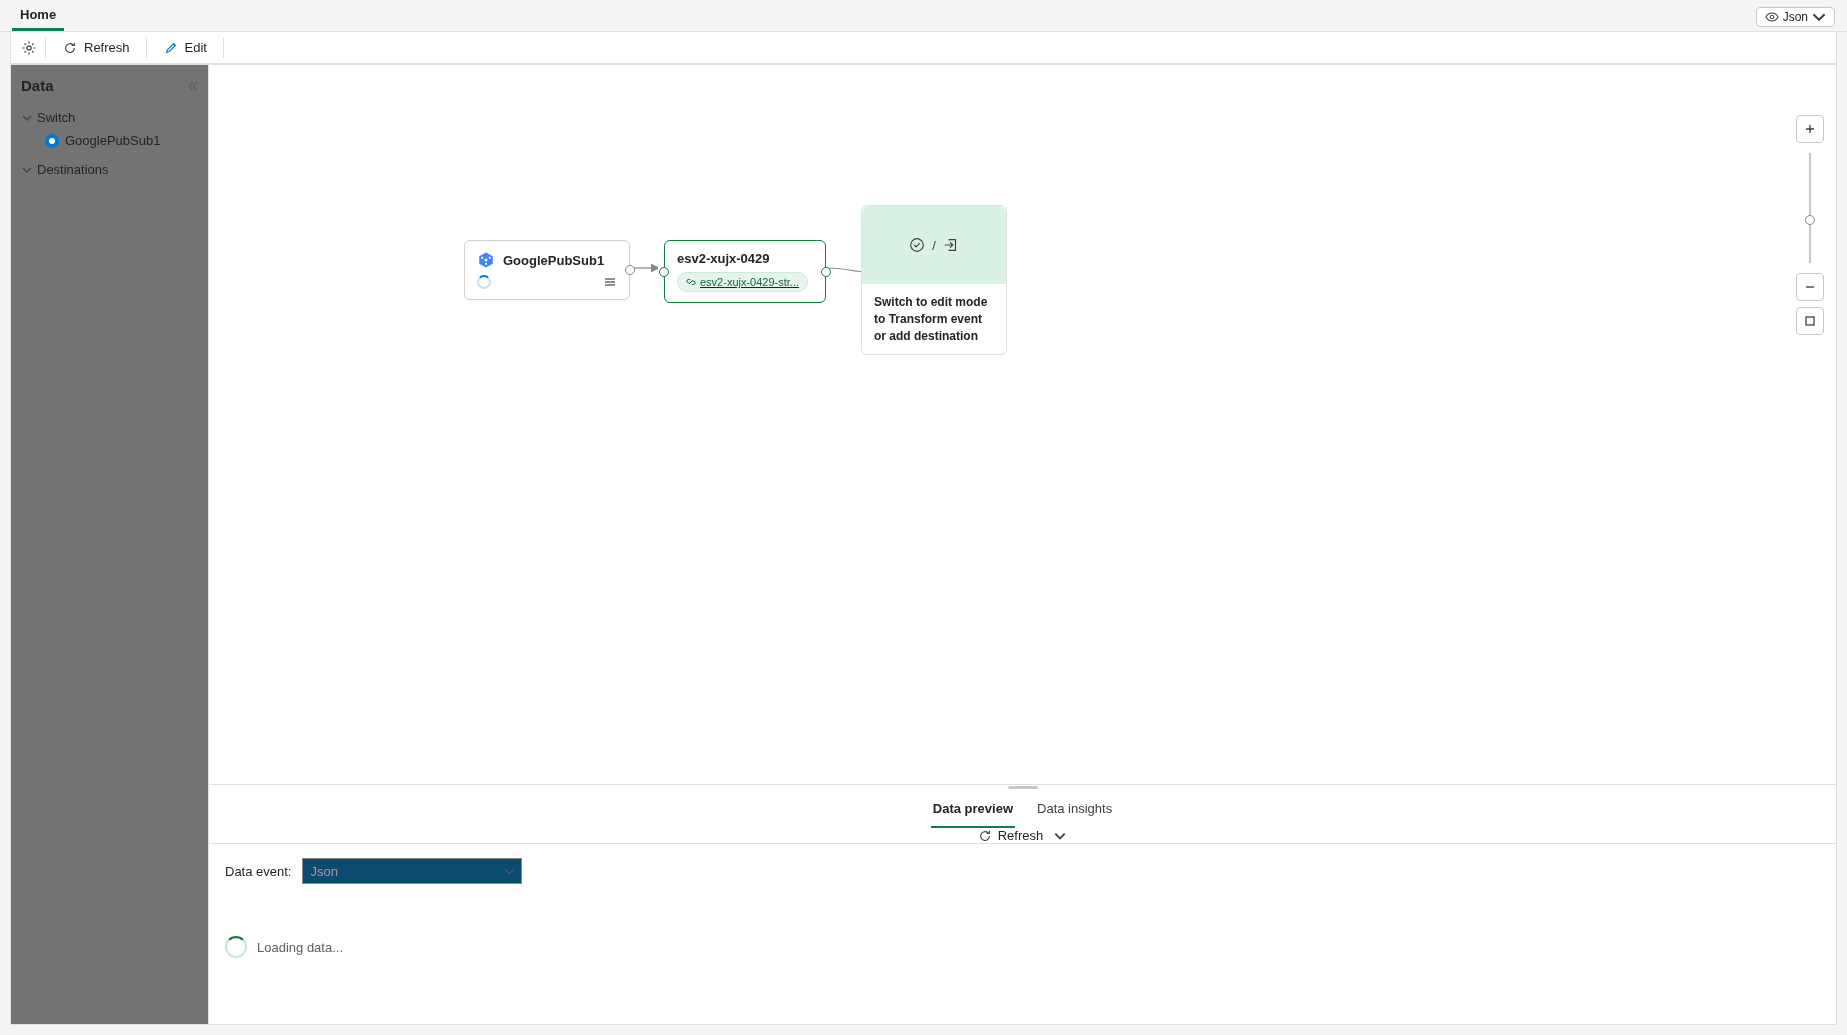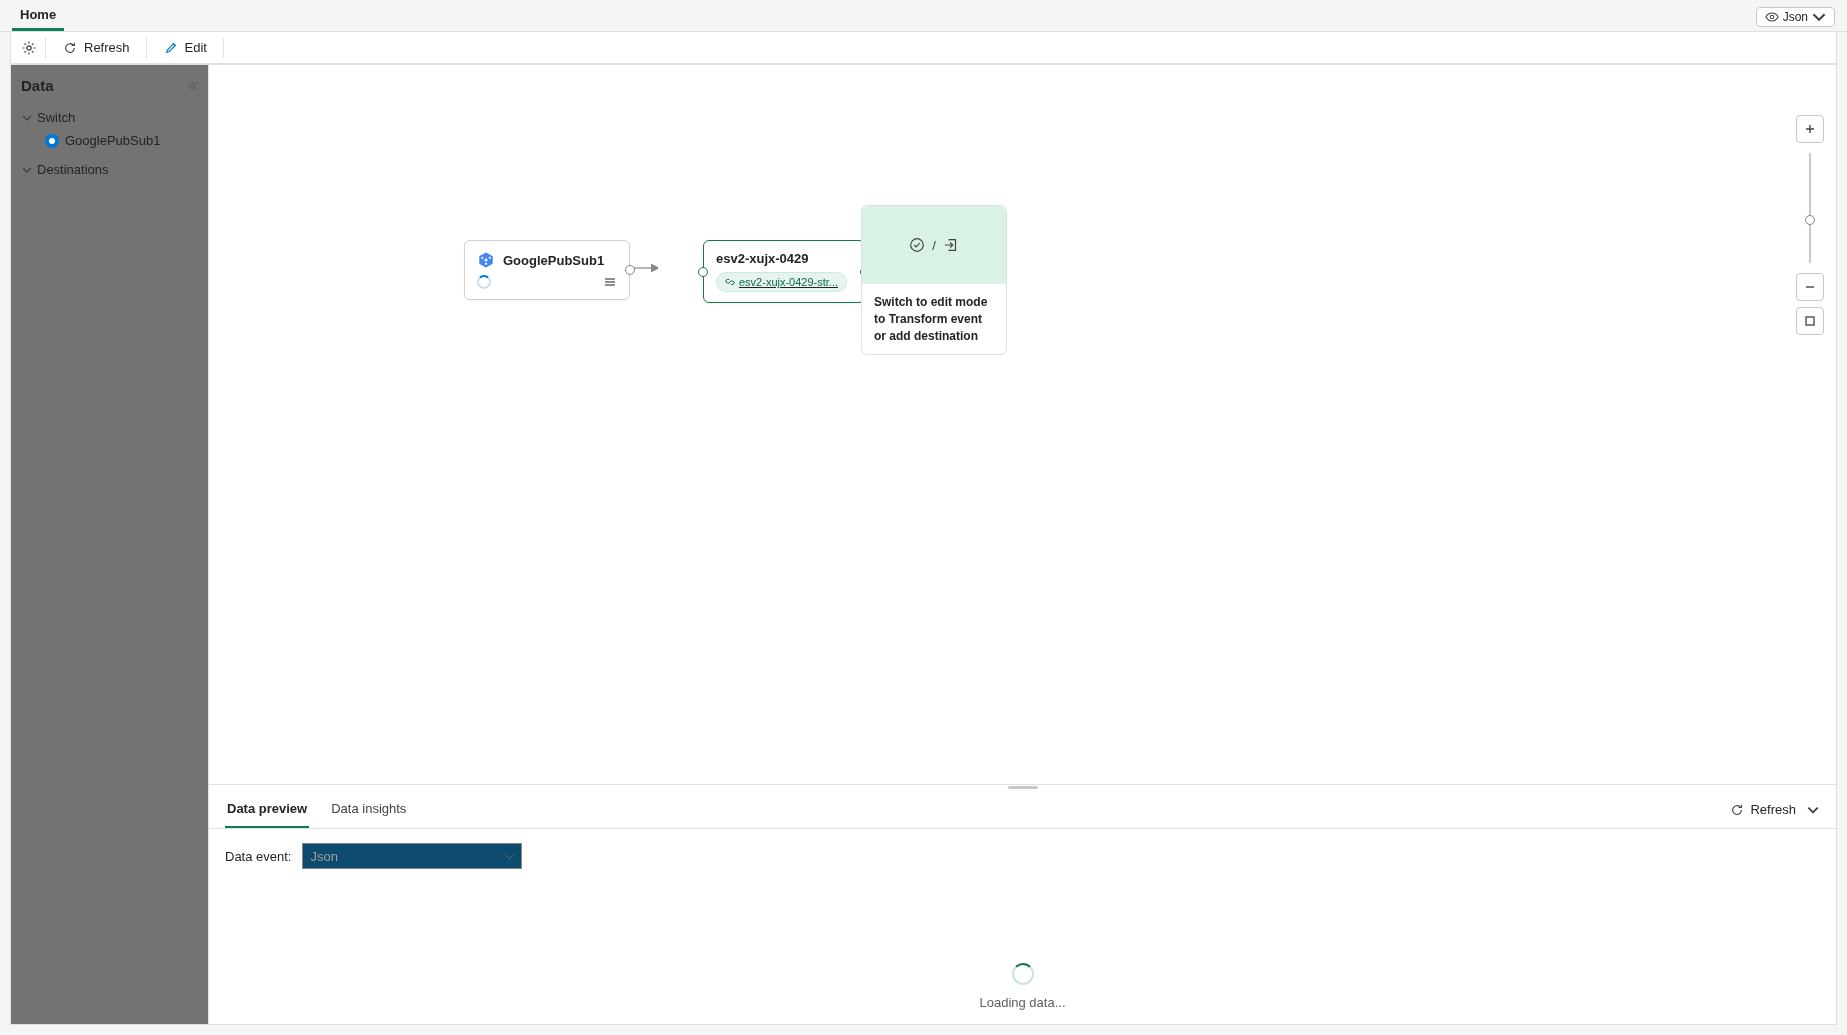--- a/index.html
+++ b/index.html
@@ -30,21 +30,21 @@
 .tree-group-head { display: flex; align-items: center; gap: 4px; padding: 4px 0; cursor: pointer; font-size: 13px; }
 .tree-item { display: flex; align-items: center; gap: 6px; padding: 4px 0 4px 24px; font-size: 13px; cursor: pointer; }
 .src-icon { width: 14px; height: 14px; background: #0078d4; border-radius: 50%; display:inline-flex; align-items:center; justify-content:center; }
 .src-icon::after{content:""; width:6px; height:6px; background:#fff; border-radius:50%;}
 .chev { width:12px; height:12px; }
 
 
 .canvas-wrap { flex: 1; position: relative; background: #fff; }
 .canvas { position: absolute; inset: 0; }
 .node { position: absolute; background: #fff; border: 1px solid #d1d1d1; border-radius: 6px; box-shadow: 0 1px 2px rgba(0,0,0,0.05); }
-.node.selected { border-color: #107c41; border-width: 1.5px; margin-left: 39px; }
+.node.selected { border-color: #107c41; border-width: 1.5px; }
 .node-head { display: flex; align-items: center; gap: 8px; padding: 10px 12px 6px; font-size: 13px; font-weight: 600; }
 .node-sub { padding: 0 12px 10px; display:flex; align-items:center; gap:6px;text-decoration:underline; }
 .pill { background: #e6f4ed; color:#0b6a47; border:1px solid #cde9db; font-size: 11px; padding: 3px 8px; border-radius: 10px; display:inline-flex; align-items:center; gap:4px; max-width:100%; white-space:nowrap; overflow:hidden; text-overflow:ellipsis;}
 .menu-dots { color:#605e5c; }
 .port { position:absolute; width:10px; height:10px; border:1.5px solid #8a8886; background:#fff; border-radius:50%; top:50%; transform:translateY(-50%); }
 .port.right{ right:-6px; }
 .port.left{ left:-6px; }
 .port.green{ border-color:#107c41; }
 .edge { position:absolute; stroke:#8a8886; fill:none; stroke-width:1.2; }
 .spinner { width:14px; height:14px; border:2px solid #c7e0f4; border-top-color:#0078d4; border-radius:50%; animation:spin 1s linear infinite; }
@@ -59,32 +59,32 @@
 
 .zoom { position:absolute; right:12px; top:50px; display:flex; flex-direction:column; align-items:center; gap:6px; }
 .zoom-btn { width:28px; height:28px; border:1px solid #c8c8c8; background:#fff; border-radius:4px; display:flex; align-items:center; justify-content:center; cursor:pointer; }
 .zoom-track { width:2px; height:110px; background:#c8c8c8; position:relative; margin:4px 0;}
 .zoom-thumb { width:10px; height:10px; border:1.5px solid #8a8886; background:#fff; border-radius:50%; position:absolute; left:-4px; top:62px; }
 
 
 .bottom { position:absolute; left:198px; right:0; bottom:0; height:240px; border-top:1px solid #e0e0e0; background:#fff; display:flex; flex-direction:column;}
 .bottom-handle { height:6px; display:flex; justify-content:center; }
 .bottom-handle::after{content:""; width:30px; height:3px; background:#c8c8c8; border-radius:2px; margin-top:1px;}
-.bottom-tabs { display:flex; justify-content:space-between; align-items:center; border-bottom:1px solid #e0e0e0; padding:0 16px;}
+.bottom-tabs { display:flex; justify-content:space-between; align-items:center; border-bottom:1px solid #e0e0e0; padding:0 16px;flex-direction:column;}
 .btabs-inner{display:flex; gap:20px;}
 .btab { padding:10px 2px; font-size:13px; cursor:pointer; border-bottom:2px solid transparent; color:#424242;}
 .btab.active{ font-weight:600; border-bottom-color:#0e7c58; color:#242424;}
 .btabs-right{ display:flex; align-items:center; gap:10px; }
 .refresh-btn{ display:flex; align-items:center; gap:6px; font-size:13px; cursor:pointer; color:#242424; background:none; border:none;}
 .expand-chev{ cursor:pointer; }
 .bottom-body { flex:1; padding:14px 16px; display:flex; flex-direction:column; }
 .format-row { display:flex; align-items:center; gap:10px; font-size:13px;}
 .select { width:220px; height:26px; border:1px solid #8a8886; background:#0c4a6e; display:flex; align-items:center; padding:0 8px; color:#a19f9d; font-size:13px; position:relative;}
 .select::after{content:""; position:absolute; right:8px; top:50%; width:6px; height:6px; border-right:1px solid #605e5c; border-bottom:1px solid #605e5c; transform:translateY(-70%) rotate(45deg);}
-.loading-area{ flex:1; display:flex; flex-direction:column; align-items:center; justify-content:flex-end; gap:10px; color:#605e5c; font-size:13px;}
+.loading-area{ flex:1; display:flex; flex-direction:row; align-items:center; justify-content:flex-start; gap:10px; color:#605e5c; font-size:13px;}
 .big-spinner{ width:22px; height:22px; border:2px solid #c8e6d8; border-top-color:#107c41; border-radius:50%; animation:spin 1s linear infinite;}
 
 svg{display:block;}
 .hexicon{ width:18px; height:18px; }
 </style>
 </head>
 <body>
 
 <div class="app">
 

